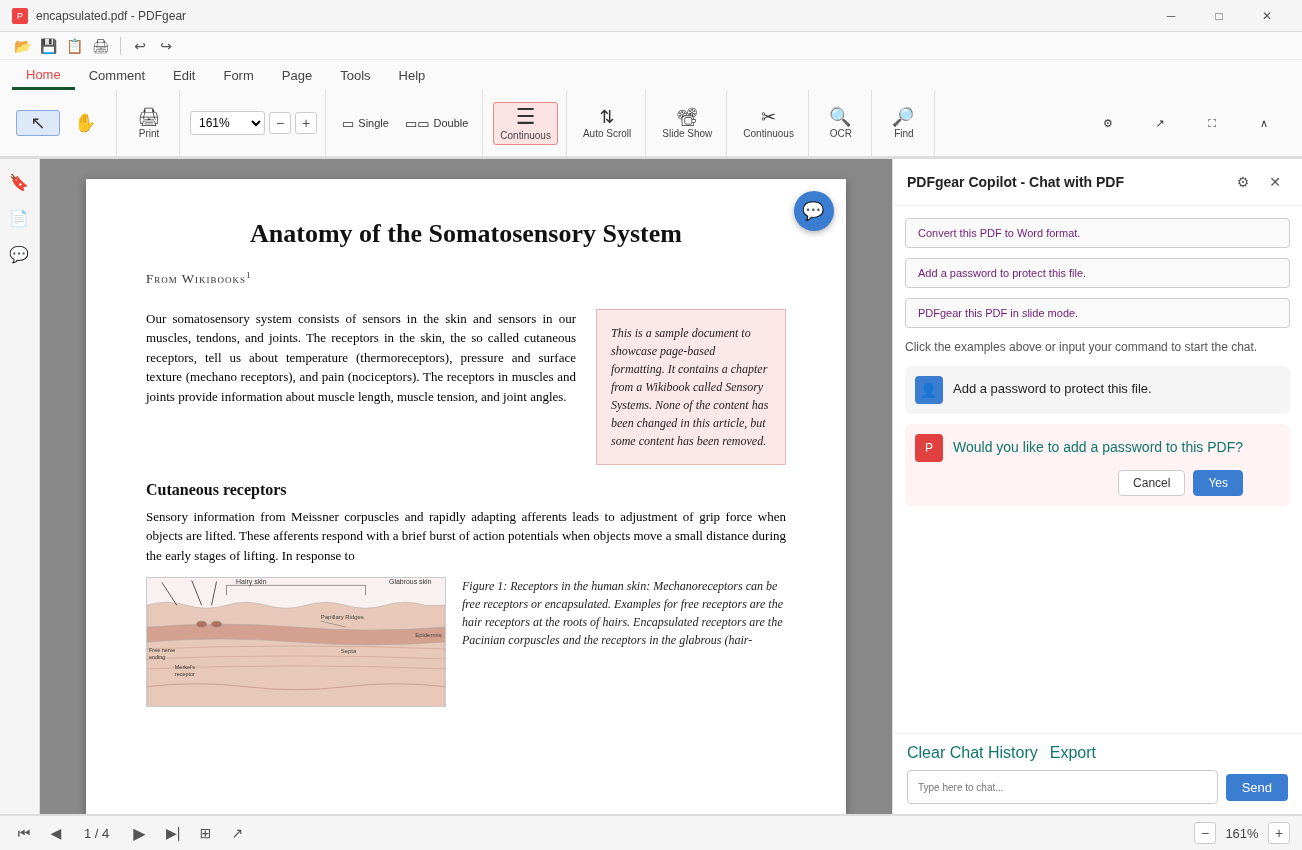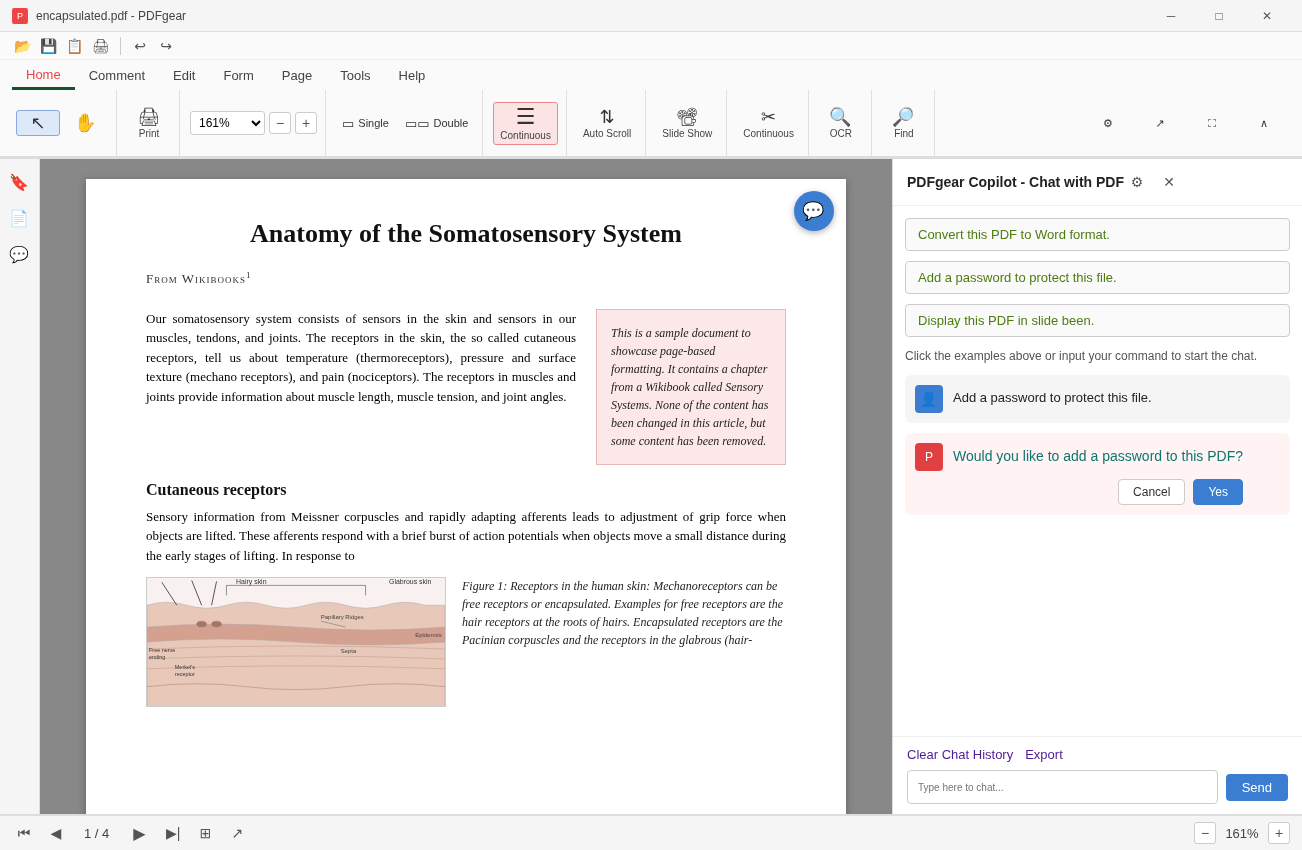--- a/index.html
+++ b/index.html
@@ -63,46 +63,46 @@
     .two-col { display: flex; gap: 20px; margin-top: 0; }
     .col-left { flex: 1; }
     .col-right { width: 190px; }
     .pink-box { background: #fce8e8; border: 1px solid #e8b8b8; padding: 14px; font-size: 12px; font-style: italic; font-family: 'Times New Roman', serif; line-height: 1.5; color: #222; margin-top: 0; }
     #pdf-page h2 { font-family: 'Times New Roman', serif; font-size: 16px; font-weight: bold; margin: 16px 0 8px 0; color: #111; }
 
     .floating-btn { position: absolute; top: 12px; right: 12px; width: 40px; height: 40px; background: #3a7dd1; border-radius: 50%; display: flex; align-items: center; justify-content: center; cursor: pointer; color: white; font-size: 18px; box-shadow: 0 2px 6px rgba(0,0,0,0.3); }
 
     
     #copilot-panel { width: 410px; background: white; border-left: 1px solid #ddd; display: flex; flex-direction: column; }
-    #copilot-header { padding: 10px 14px; border-bottom: 1px solid #eee; display: flex; align-items: center; }
+    #copilot-header { padding: 10px 14px; border-bottom: 1px solid #eee; display: flex; align-items: center; justify-content: space-between; }
     #copilot-header .title { font-size: 14px; font-weight: 600; color: #222; }
     #copilot-header .header-actions { display: flex; gap: 6px; }
     #copilot-header .header-btn { width: 26px; height: 26px; display: flex; align-items: center; justify-content: center; cursor: pointer; border-radius: 4px; color: #555; font-size: 14px; }
 
     #copilot-body { flex: 1; overflow-y: auto; padding: 12px; display: flex; flex-direction: column; gap: 10px; }
 
-    .chat-suggestion { padding: 8px 12px; border: 1px solid #ccc; border-radius: 4px; font-size: 13px; cursor: pointer; color: #4d7c0f; background: #fafafa; }
+    .chat-suggestion { padding: 8px 12px; border: 1px solid #ccc; border-radius: 4px; font-size: 11px; cursor: pointer; color: #701a75; background: #fafafa; }
 
     .info-text { font-size: 12px; color: #555; line-height: 1.5; }
 
     .user-msg { display: flex; align-items: flex-start; gap: 10px; padding: 10px; background: #f5f5f5; border-radius: 6px; }
     .user-msg .avatar { width: 28px; height: 28px; background: #3a7dd1; border-radius: 4px; display: flex; align-items: center; justify-content: center; color: white; font-size: 14px; flex-shrink: 0; }
     .user-msg .msg-text { font-size: 13px; color: #222; line-height: 1.4; padding-top: 4px; }
 
     .ai-msg { display: flex; align-items: flex-start; gap: 10px; padding: 10px; background: #fff3f3; border-radius: 6px; }
     .ai-msg .avatar { width: 28px; height: 28px; background: #e04040; border-radius: 4px; display: flex; align-items: center; justify-content: center; color: white; font-size: 14px; flex-shrink: 0; }
     .ai-msg .msg-text { font-size: 14px; color: #0f766e; line-height: 1.4; padding-top: 4px; }
 
     .reply-actions { display: flex; gap: 8px; justify-content: flex-end; margin-top: 12px; }
     .reply-btn { padding: 5px 14px; border-radius: 4px; font-size: 12px; cursor: pointer; border: 1px solid #ccc; background: white; color: #333; }
     .reply-btn.primary { background: #3a7dd1; color: white; border-color: #3a7dd1; }
 
     #copilot-footer { padding: 10px 14px; border-top: 1px solid #eee; }
     .footer-actions { display: flex; gap: 12px; margin-bottom: 8px; }
-    .footer-link { font-size: 13px; color: #4c1d95; cursor: pointer; }
+    .footer-link { font-size: 16px; color: #0f766e; cursor: pointer; }
     .chat-input-row { display: flex; gap: 8px; align-items: center; }
     .chat-input { flex: 1; height: 34px; border: 1px solid #ccc; border-radius: 4px; padding: 0 10px; font-size: 10px; color: #999; }
     .send-btn { padding: 6px 16px; background: #3a7dd1; color: white; border: none; border-radius: 4px; cursor: pointer; font-size: 13px; }
 
     
     #statusbar { height: 36px; background: #f5f5f5; border-top: 2px solid #ddd; display: flex; align-items: center; padding: 0 12px; gap: 8px; }
     .nav-btn { width: 24px; height: 24px; display: flex; align-items: center; justify-content: center; cursor: pointer; color: #555; font-size: 14px; border-radius: 3px; }
     .page-info { font-size: 13px; color: #444; margin: 0 8px; }
     .play-btn { width: 28px; height: 28px; display: flex; align-items: center; justify-content: center; cursor: pointer; color: #555; font-size: 16px; border-radius: 3px; }
     .status-spacer { flex: 1; }
@@ -355,21 +355,21 @@
       <span class="title">PDFgear Copilot - Chat with PDF</span>
       <div class="header-actions">
         <div class="header-btn">⚙</div>
         <div class="header-btn">✕</div>
       </div>
     </div>
 
     <div id="copilot-body">
       <div class="chat-suggestion">Convert this PDF to Word format.</div>
       <div class="chat-suggestion">Add a password to protect this file.</div>
-      <div class="chat-suggestion">Display this PDF in slide been.</div>
+      <div class="chat-suggestion">PDFgear this PDF in slide mode.</div>
       <div class="info-text">Click the examples above or input your command to start the chat.</div>
 
       <div class="user-msg">
         <div class="avatar">👤</div>
         <div class="msg-text">Add a password to protect this file.</div>
       </div>
 
       <div class="ai-msg">
         <div class="avatar" style="font-size:12px;">P</div>
         <div>

